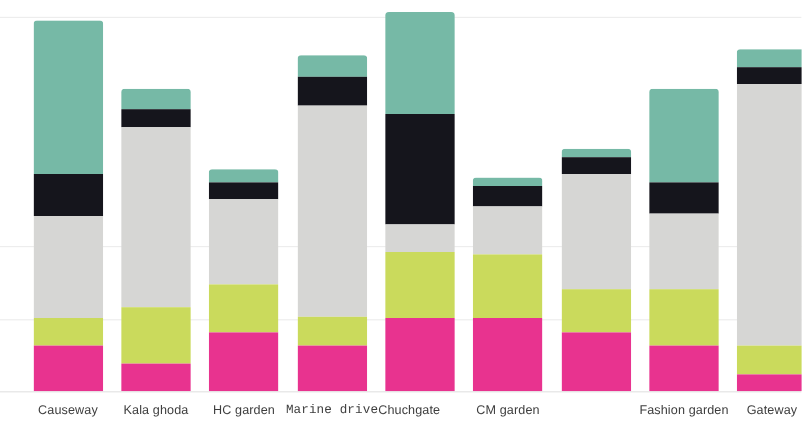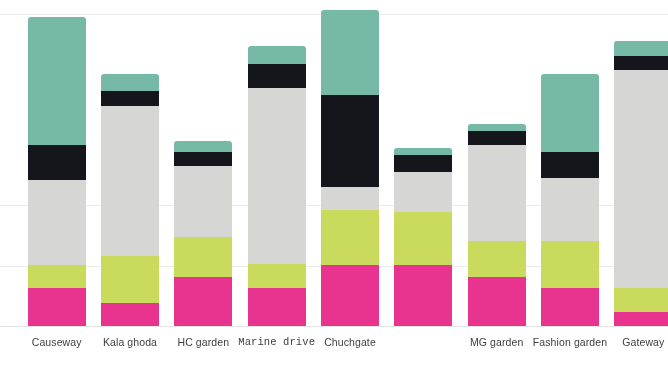--- a/index.html
+++ b/index.html
@@ -185,19 +185,19 @@
           <div class="seg seg-teal" title="Gateway / teal: 4.8" style="height: 14.976px; background: rgb(118, 185, 166);"></div>
         </div>
       </div>
     </div>
 
   <div class="x-axis">
       <div class="x-tick" style="left: 11.6667px;">Causeway</div>
       <div class="x-tick" style="left: 85px;">Kala ghoda</div>
       <div class="x-tick" style="left: 158.333px;">HC garden</div>
       <div class="x-tick" style="left: 231.667px; font-family: Liberation Mono, monospace;">Marine drive</div>
-      <div class="x-tick" style="left: 305px;">Chuchgate</div>
-      <div class="x-tick" style="left: 451.667px;">MG garden</div>
+      <div class="x-tick" style="left: 296px;">Chuchgate</div>
+      <div class="x-tick" style="left: 378.333px;">CM garden</div>
       <div class="x-tick" style="left: 525px;">Fashion garden</div>
       <div class="x-tick" style="left: 598.333px;">Gateway</div>
     </div>
 
 </div>
 
 </body></html>

